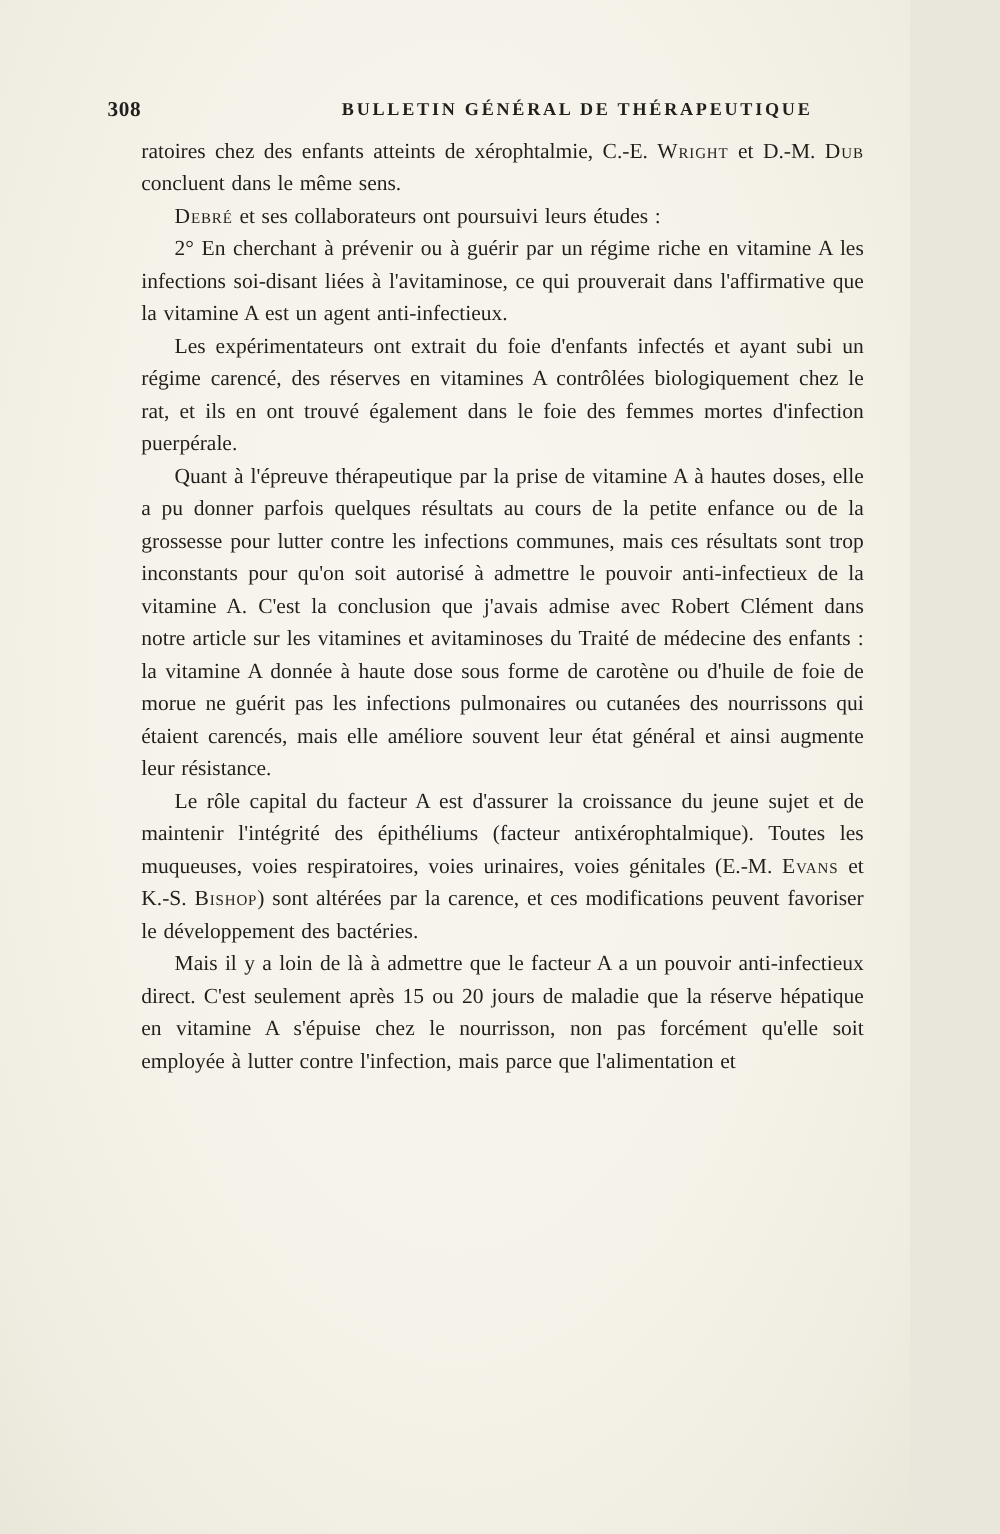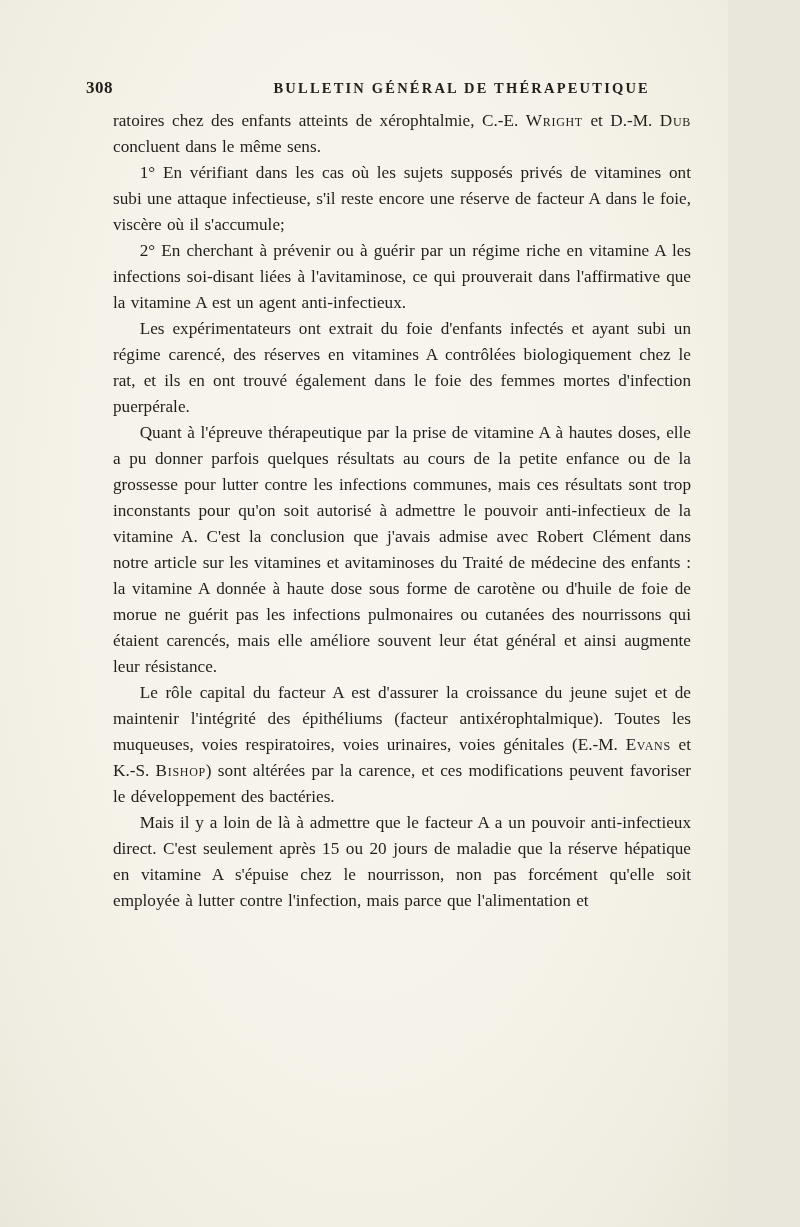--- a/index.html
+++ b/index.html
@@ -71,20 +71,20 @@
 </head>
 <body>
 
 <div class="page">
   <div class="header">
     <span class="pagenum">308</span>
     <span class="journal-title">BULLETIN GÉNÉRAL DE THÉRAPEUTIQUE</span>
   </div>
   <div class="body-text" id="page-body">
       <p class="para"><span>ratoires chez des enfants atteints de xérophtalmie, C.-E. </span><span class="sc">Wright</span><span> et D.-M. </span><span class="sc">Dub</span><span> concluent dans le même sens.</span></p>
-      <p class="para indent"><span>1° En vérifiant dans les cas où les sujets supposés privés de vitamines ont subi une attaque infectieuse, s'il reste encore une réserve de facteur A dans le foie, viscère où il s'accumule;</span></p>
+      <p class="para indent"><span class="sc">Debré</span><span> et ses collaborateurs ont poursuivi leurs études :</span></p>
       <p class="para indent"><span>2° En cherchant à prévenir ou à guérir par un régime riche en vitamine A les infections soi-disant liées à l'avitaminose, ce qui prouverait dans l'affirmative que la vitamine A est un agent anti-infectieux.</span></p>
       <p class="para indent"><span>Les expérimentateurs ont extrait du foie d'enfants infectés et ayant subi un régime carencé, des réserves en vitamines A contrôlées biologiquement chez le rat, et ils en ont trouvé également dans le foie des femmes mortes d'infection puerpérale.</span></p>
       <p class="para indent"><span>Quant à l'épreuve thérapeutique par la prise de vitamine A à hautes doses, elle a pu donner parfois quelques résultats au cours de la petite enfance ou de la grossesse pour lutter contre les infections communes, mais ces résultats sont trop inconstants pour qu'on soit autorisé à admettre le pouvoir anti-infectieux de la vitamine A. C'est la conclusion que j'avais admise avec Robert Clément dans notre article sur les vitamines et avitaminoses du Traité de médecine des enfants : la vitamine A donnée à haute dose sous forme de carotène ou d'huile de foie de morue ne guérit pas les infections pulmonaires ou cutanées des nourrissons qui étaient carencés, mais elle améliore souvent leur état général et ainsi augmente leur résistance.</span></p>
       <p class="para indent"><span>Le rôle capital du facteur A est d'assurer la croissance du jeune sujet et de maintenir l'intégrité des épithéliums (facteur antixérophtalmique). Toutes les muqueuses, voies respiratoires, voies urinaires, voies génitales (E.-M. </span><span class="sc">Evans</span><span> et K.-S. </span><span class="sc">Bishop</span><span>) sont altérées par la carence, et ces modifications peuvent favoriser le développement des bactéries.</span></p>
       <p class="para indent"><span>Mais il y a loin de là à admettre que le facteur A a un pouvoir anti-infectieux direct. C'est seulement après 15 ou 20 jours de maladie que la réserve hépatique en vitamine A s'épuise chez le nourrisson, non pas forcément qu'elle soit employée à lutter contre l'infection, mais parce que l'alimentation et</span></p>
     </div>
 </div>
 
 </body></html>

